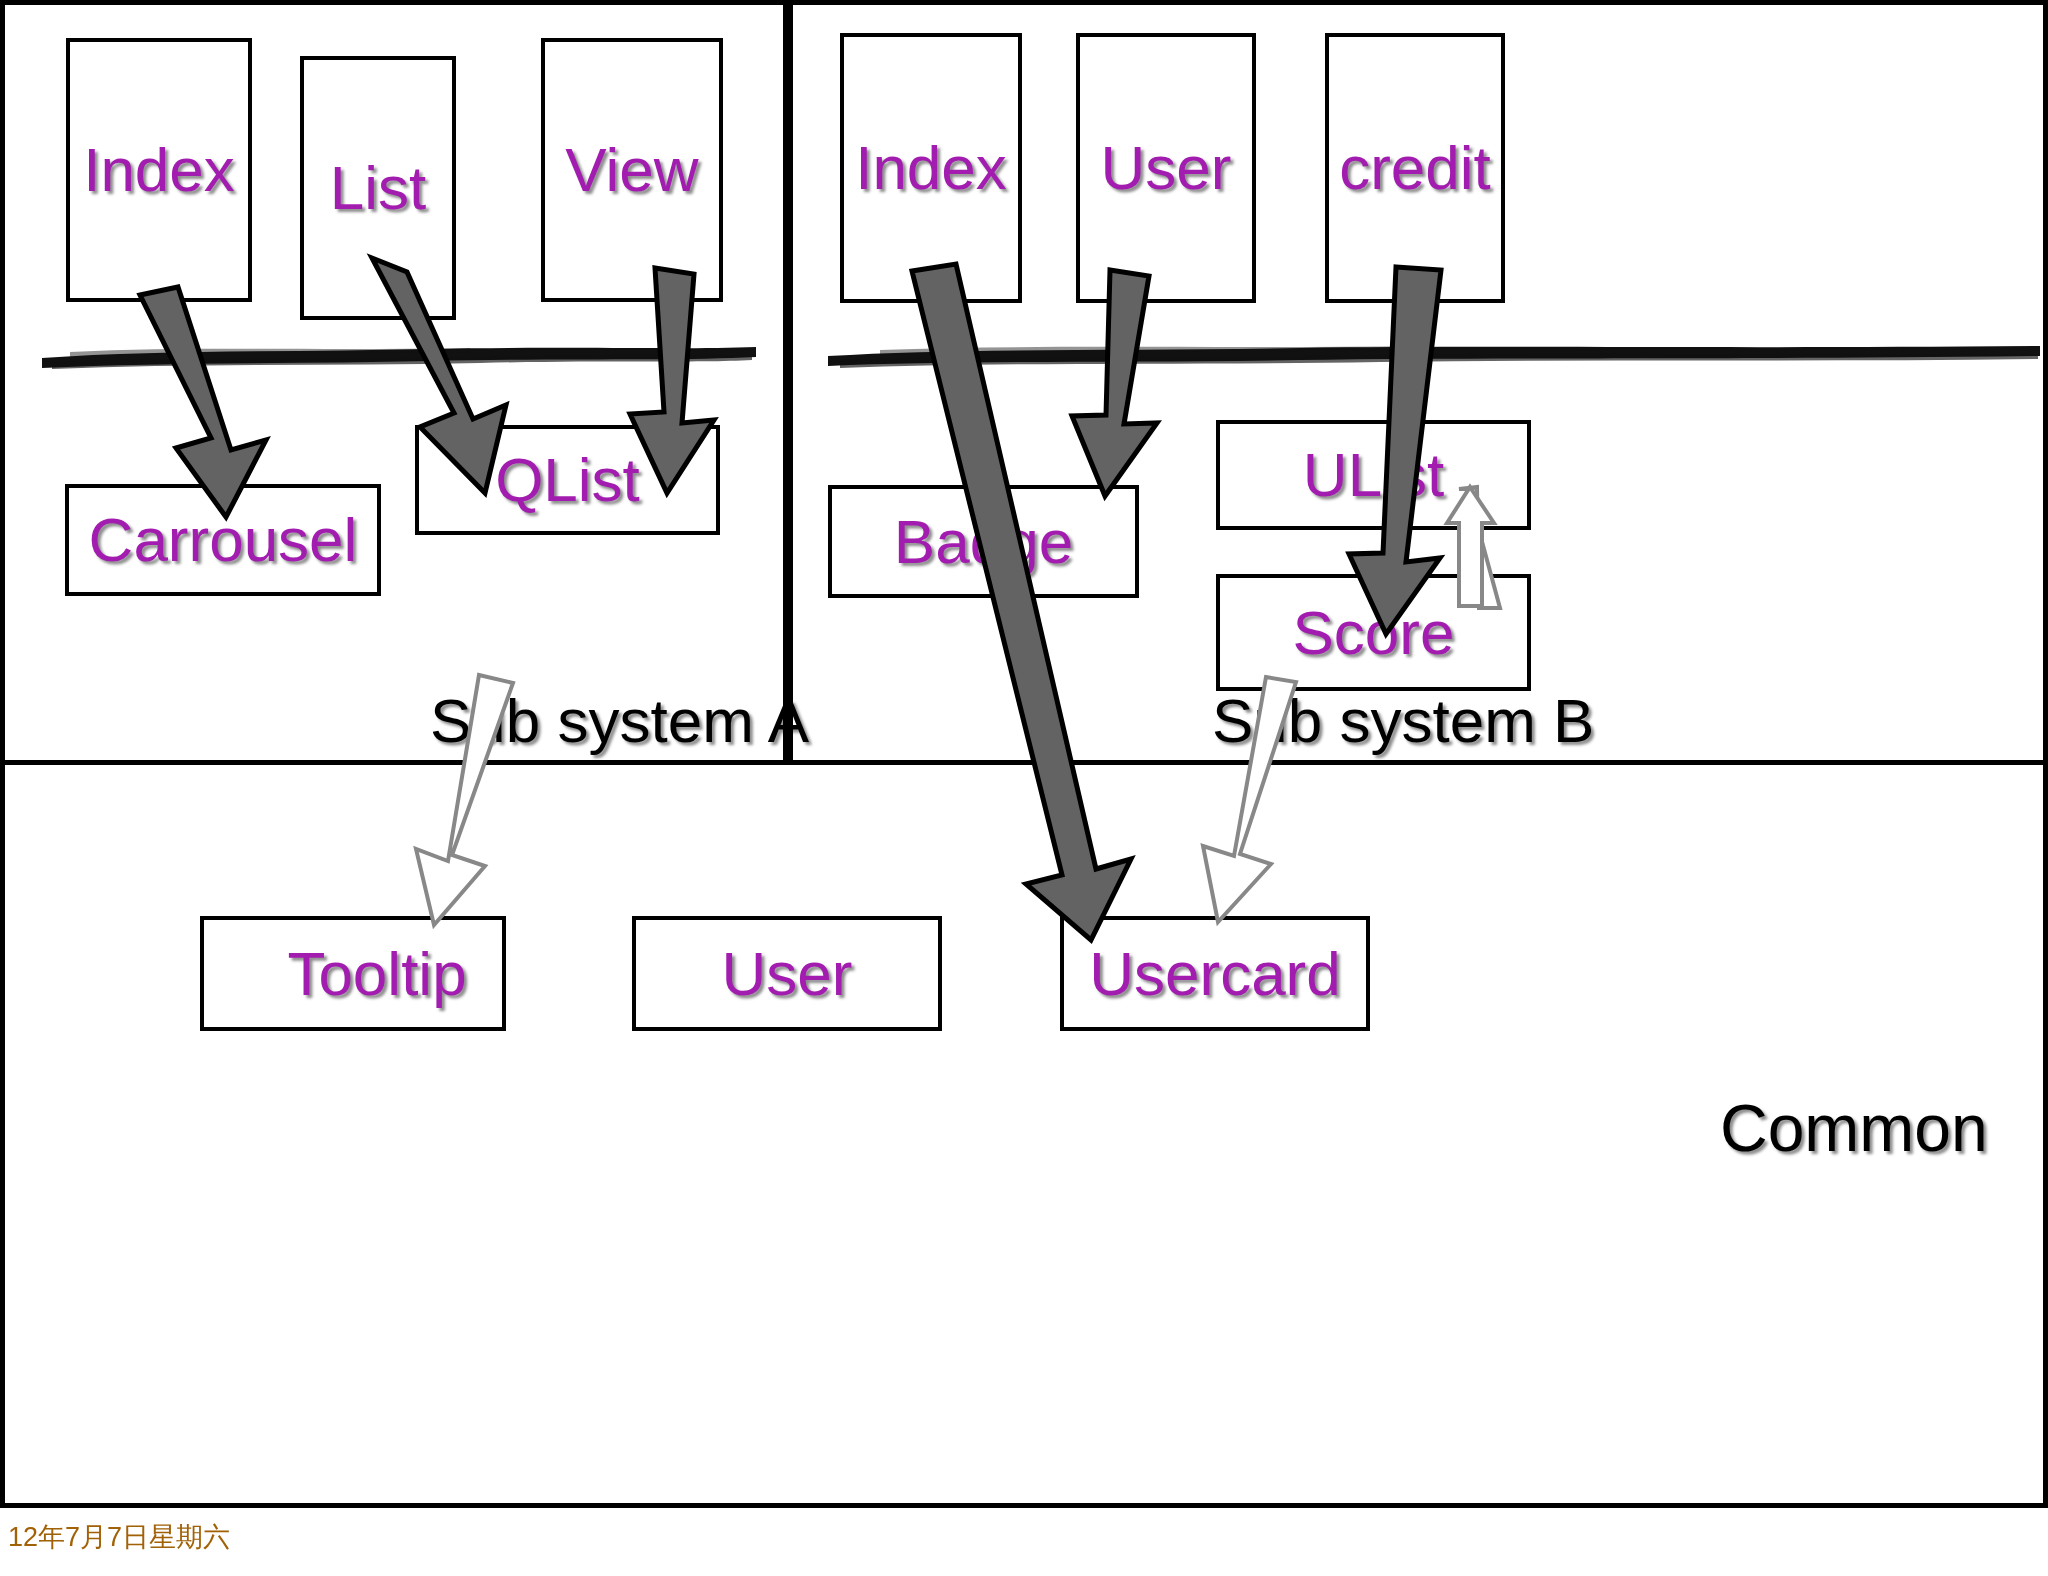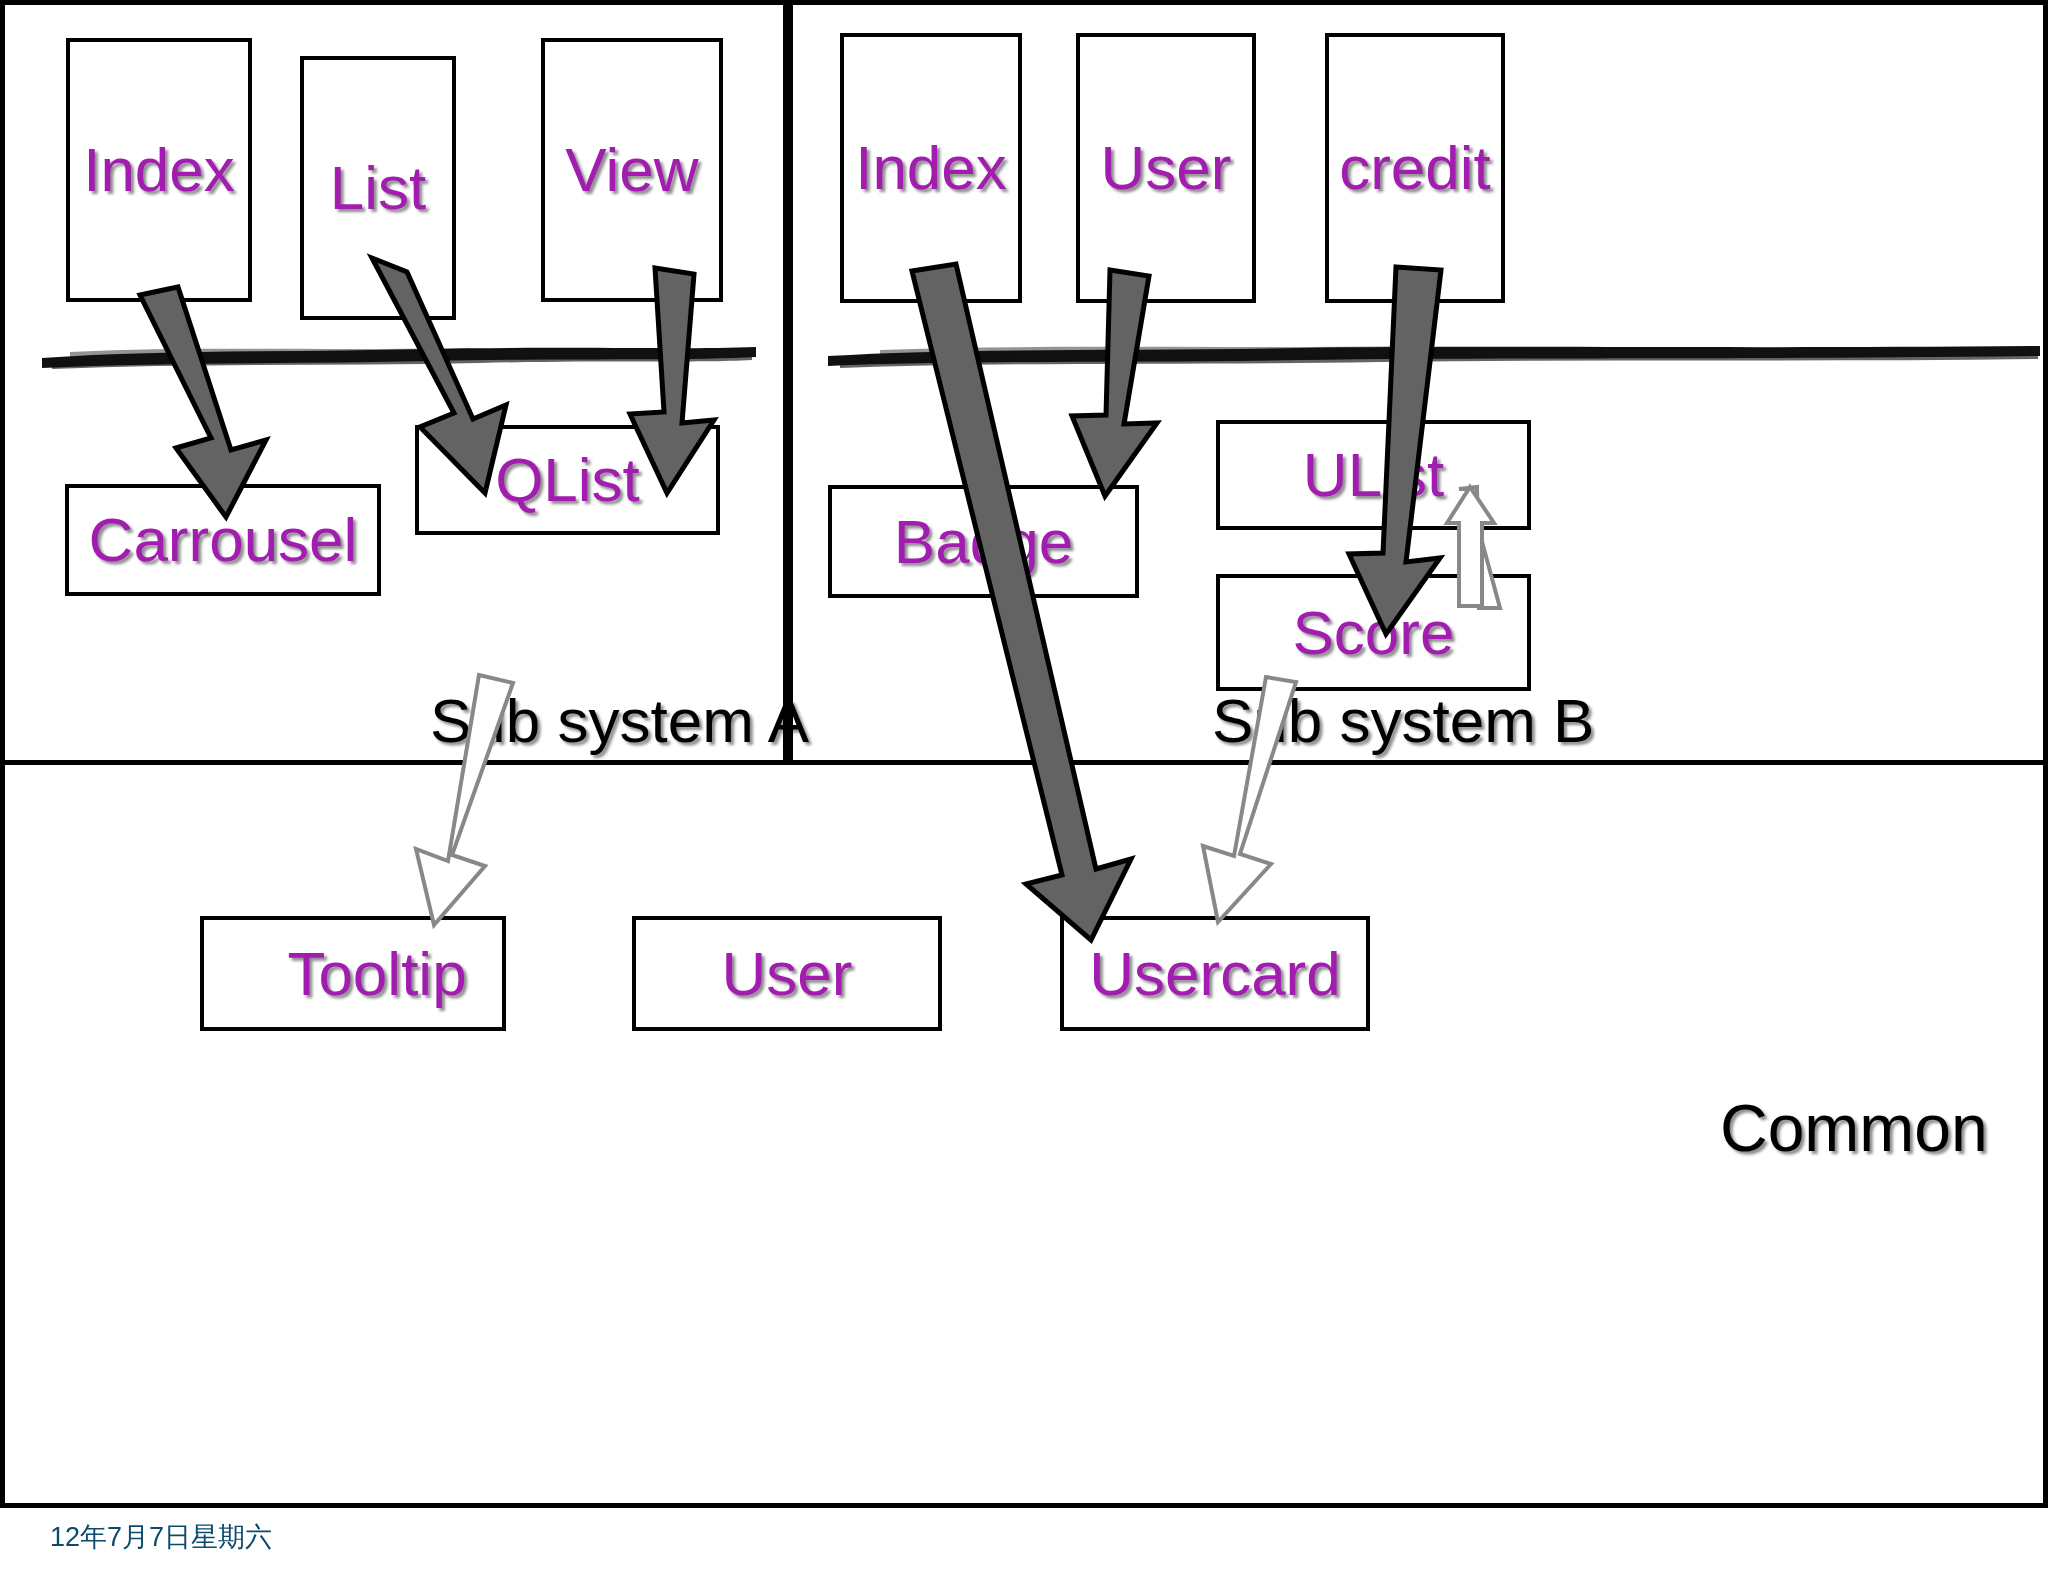--- a/index.html
+++ b/index.html
@@ -108,23 +108,22 @@
     stroke-linejoin: miter;
   }
 
   
   #footer-date {
     position: absolute;
     left: 8px;
     top: 1524px;
     font-size: 27px;
     line-height: 1;
-    color: #0c4a6e;
+    color: #a16207;
     white-space: nowrap;
-    margin-left: 42px;
   }
 </style>
 </head>
 <body>
 
 <div id="canvas">
 
   <svg id="brushes" viewBox="0 0 2048 1576" xmlns="http://www.w3.org/2000/svg">
     <g fill="#111111">
       <path d="M42,358 C160,350 300,352 430,349 C560,346 680,350 756,347

